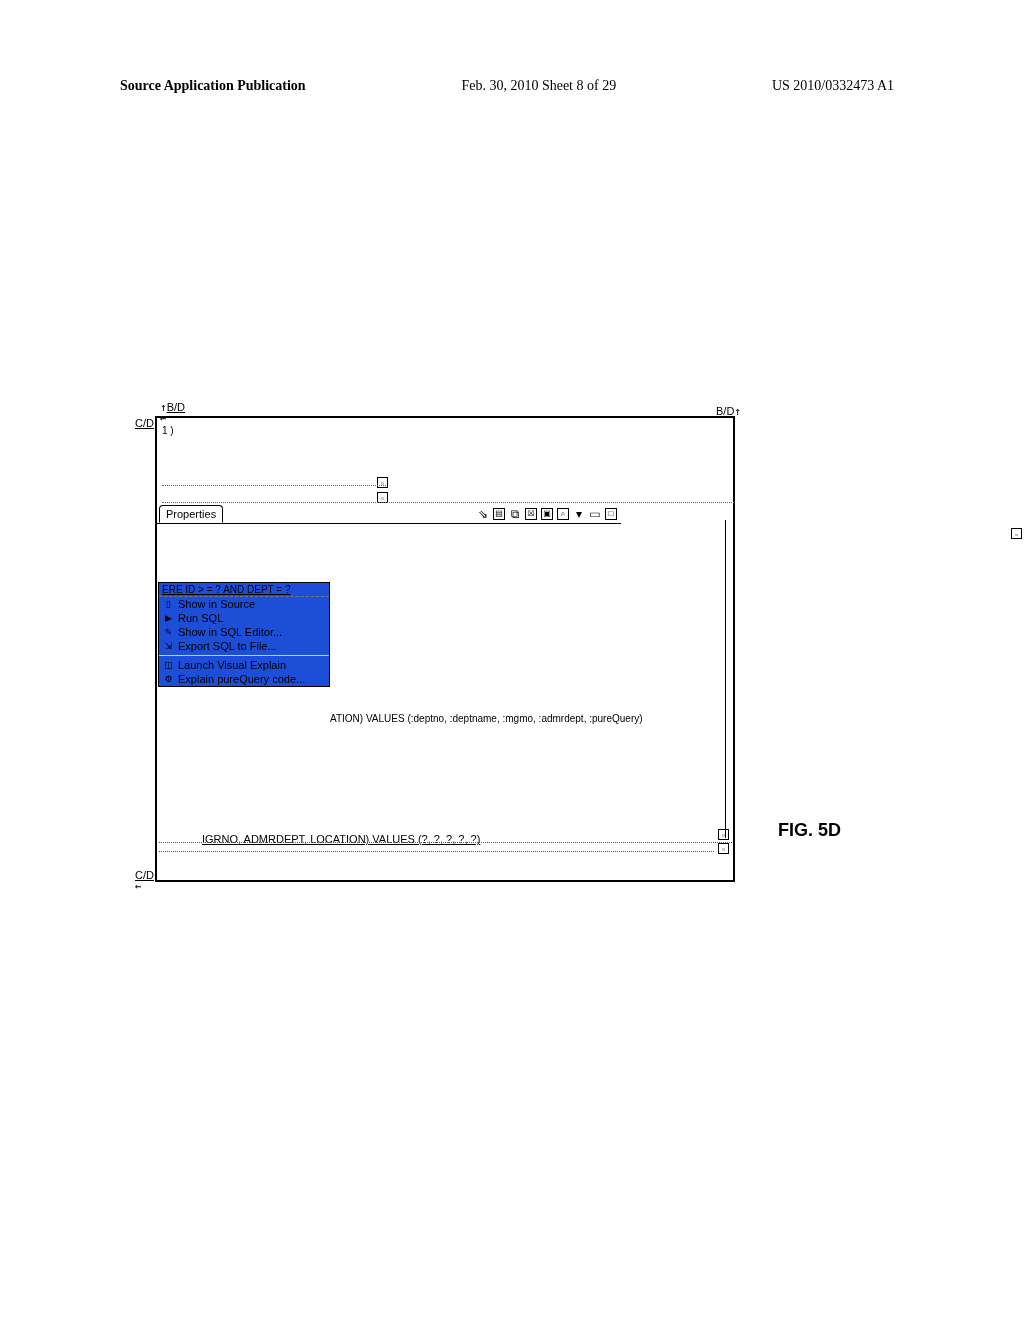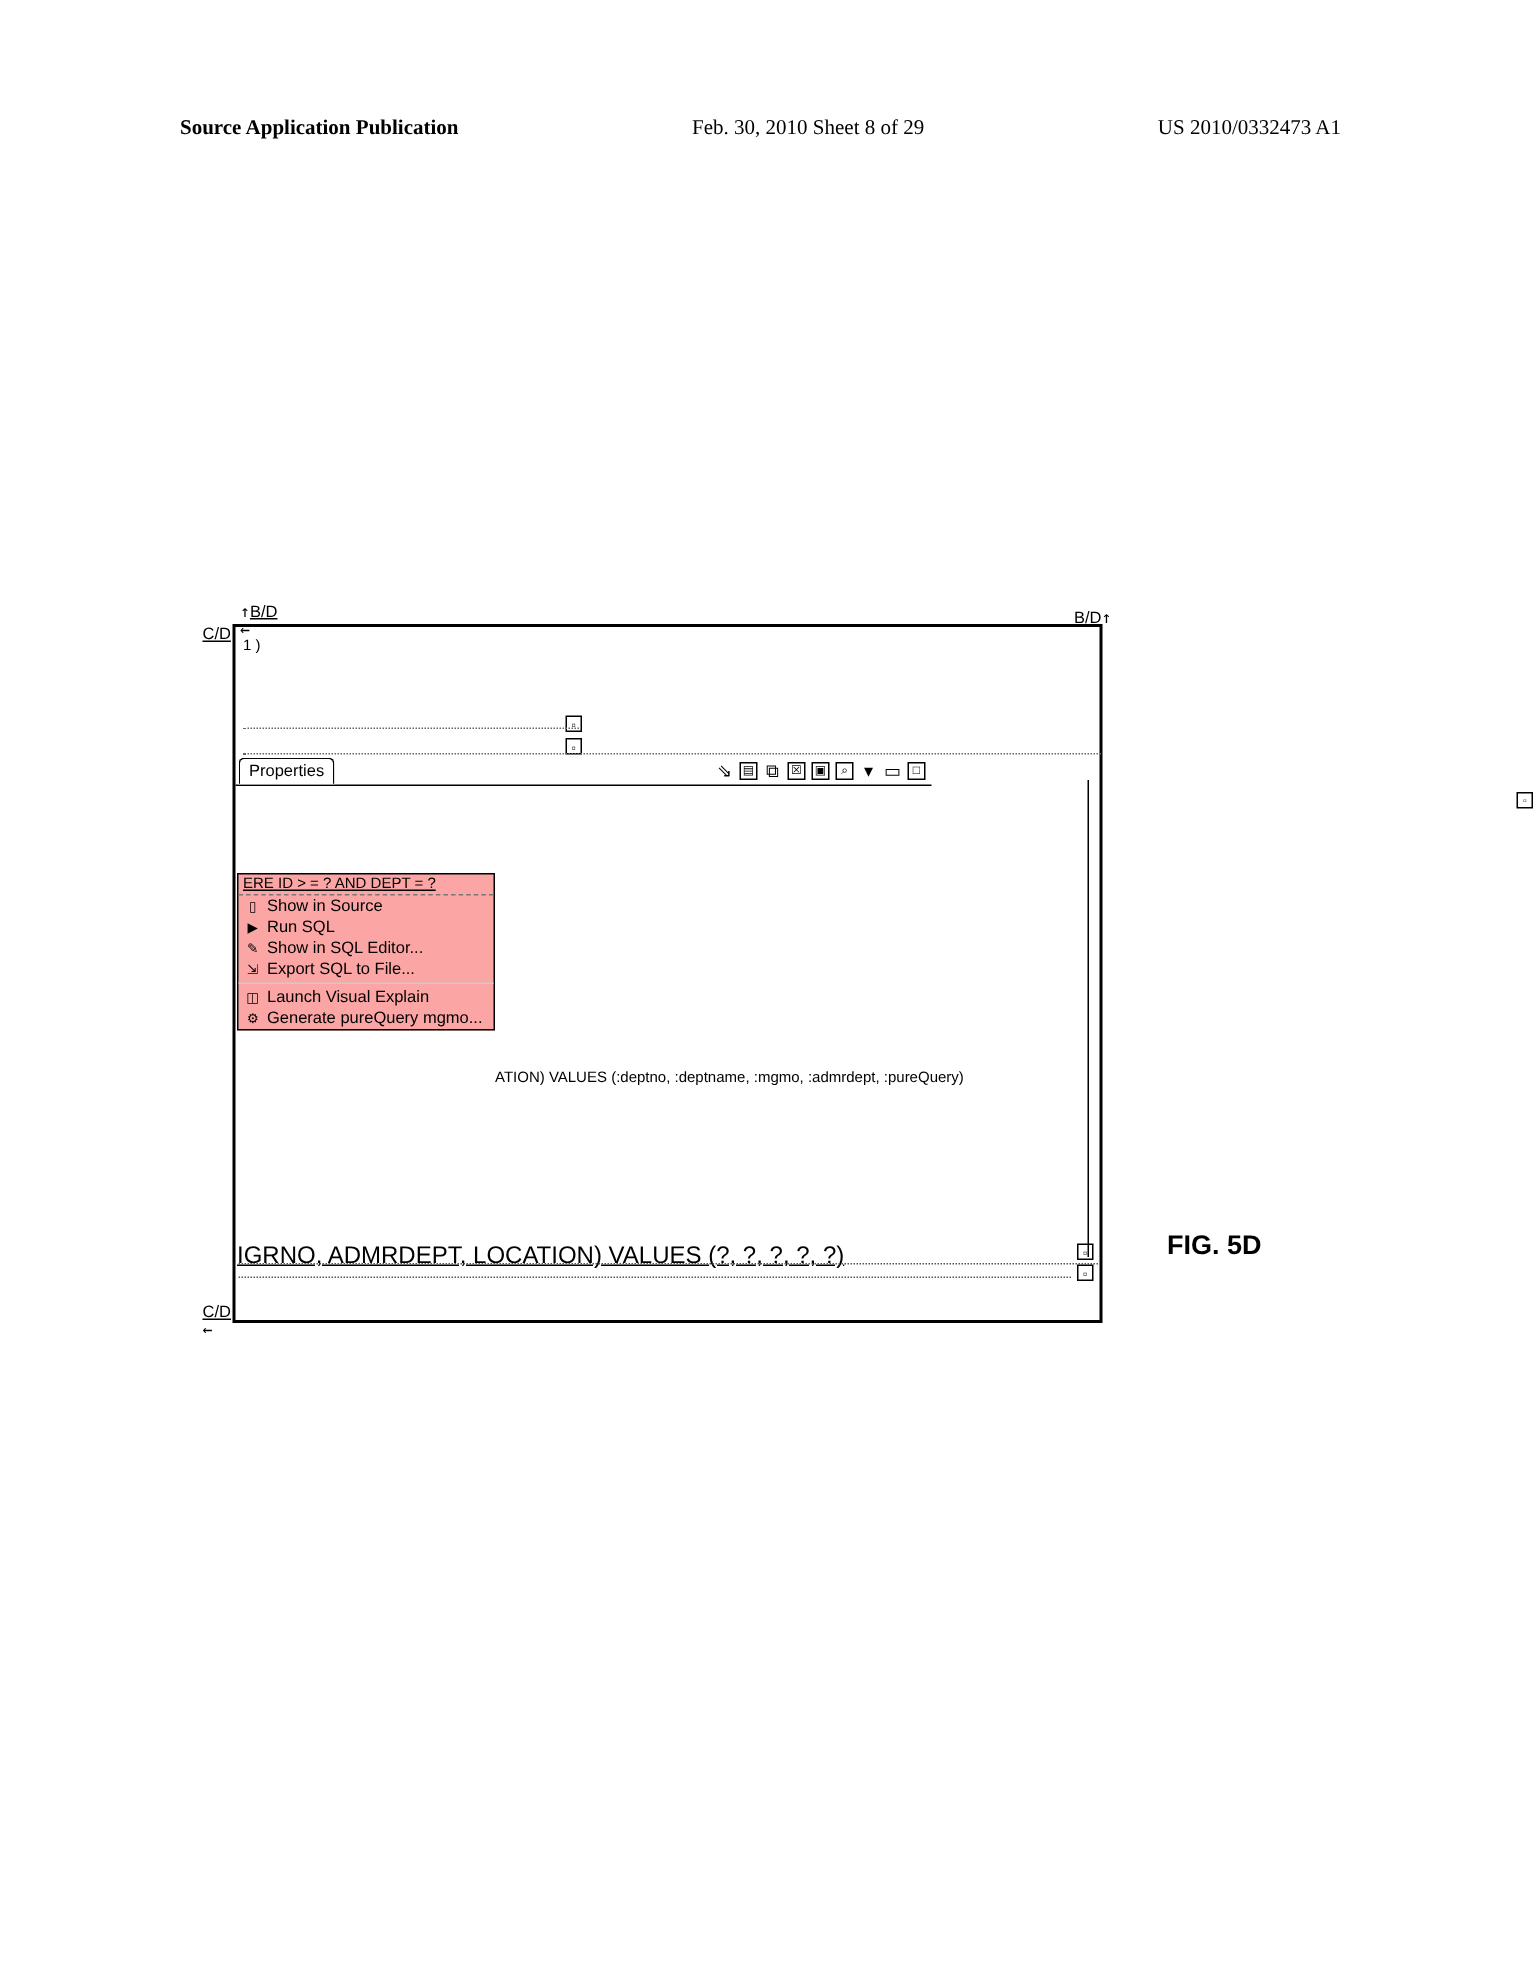--- a/index.html
+++ b/index.html
@@ -133,21 +133,21 @@
     text-align: center;
     line-height: 11px;
   }
   
   .ctxmenu {
     position: absolute;
     left: 158px;
     top: 582px;
     width: 172px;
     border: 1px solid #000;
-    background: #fca5a5;
+    background: #1d4ed8;
     font-size: 11px;
   }
   .ctx-header {
     border-bottom: 1px dashed #777;
     padding: 1px 3px;
     font-size: 10px;
     text-decoration: underline;
   }
   .ctx-item {
     display: flex;
@@ -172,22 +172,23 @@
   }
   
   .frag-bot {
     position: absolute;
     left: 158px;
     top: 829px;
     width: 575px;
     height: 50px;
   }
   .frag-bot .txt {
-    font-size: 16px;
+    font-size: 11px;
     text-decoration: underline;
+    margin-left: 44px;
   }
   .frag-bot .line {
     position: absolute;
     height: 0;
     border-top: 1px dotted #555;
   }
   .fb-l1 { top: 13px; left: 1px; width: 573px; }
   .fb-l2 { top: 22px; left: 1px; width: 555px; }
   .sbx {
     position: absolute;
@@ -276,21 +277,21 @@
   <div class="ctx-item">
     <span class="mi">⇲</span>
     <span>Export SQL to File...</span>
   </div>
   <div class="ctx-item sep">
     <span class="mi">◫</span>
     <span>Launch Visual Explain</span>
   </div>
   <div class="ctx-item">
     <span class="mi">⚙</span>
-    <span>Generate pureQuery mgmo...</span>
+    <span>Explain pureQuery code...</span>
   </div>
 </div>
 
 <div class="qtext">ATION) VALUES (:deptno, :deptname, :mgmo, :admrdept, :pureQuery)</div>
 
 <div class="frag-bot">
   <span class="txt">IGRNO, ADMRDEPT, LOCATION) VALUES (?, ?, ?, ?, ?)</span>
   <div class="line fb-l1"></div>
   <div class="line fb-l2"></div>
   <div class="sbx sbx1">▫</div>

